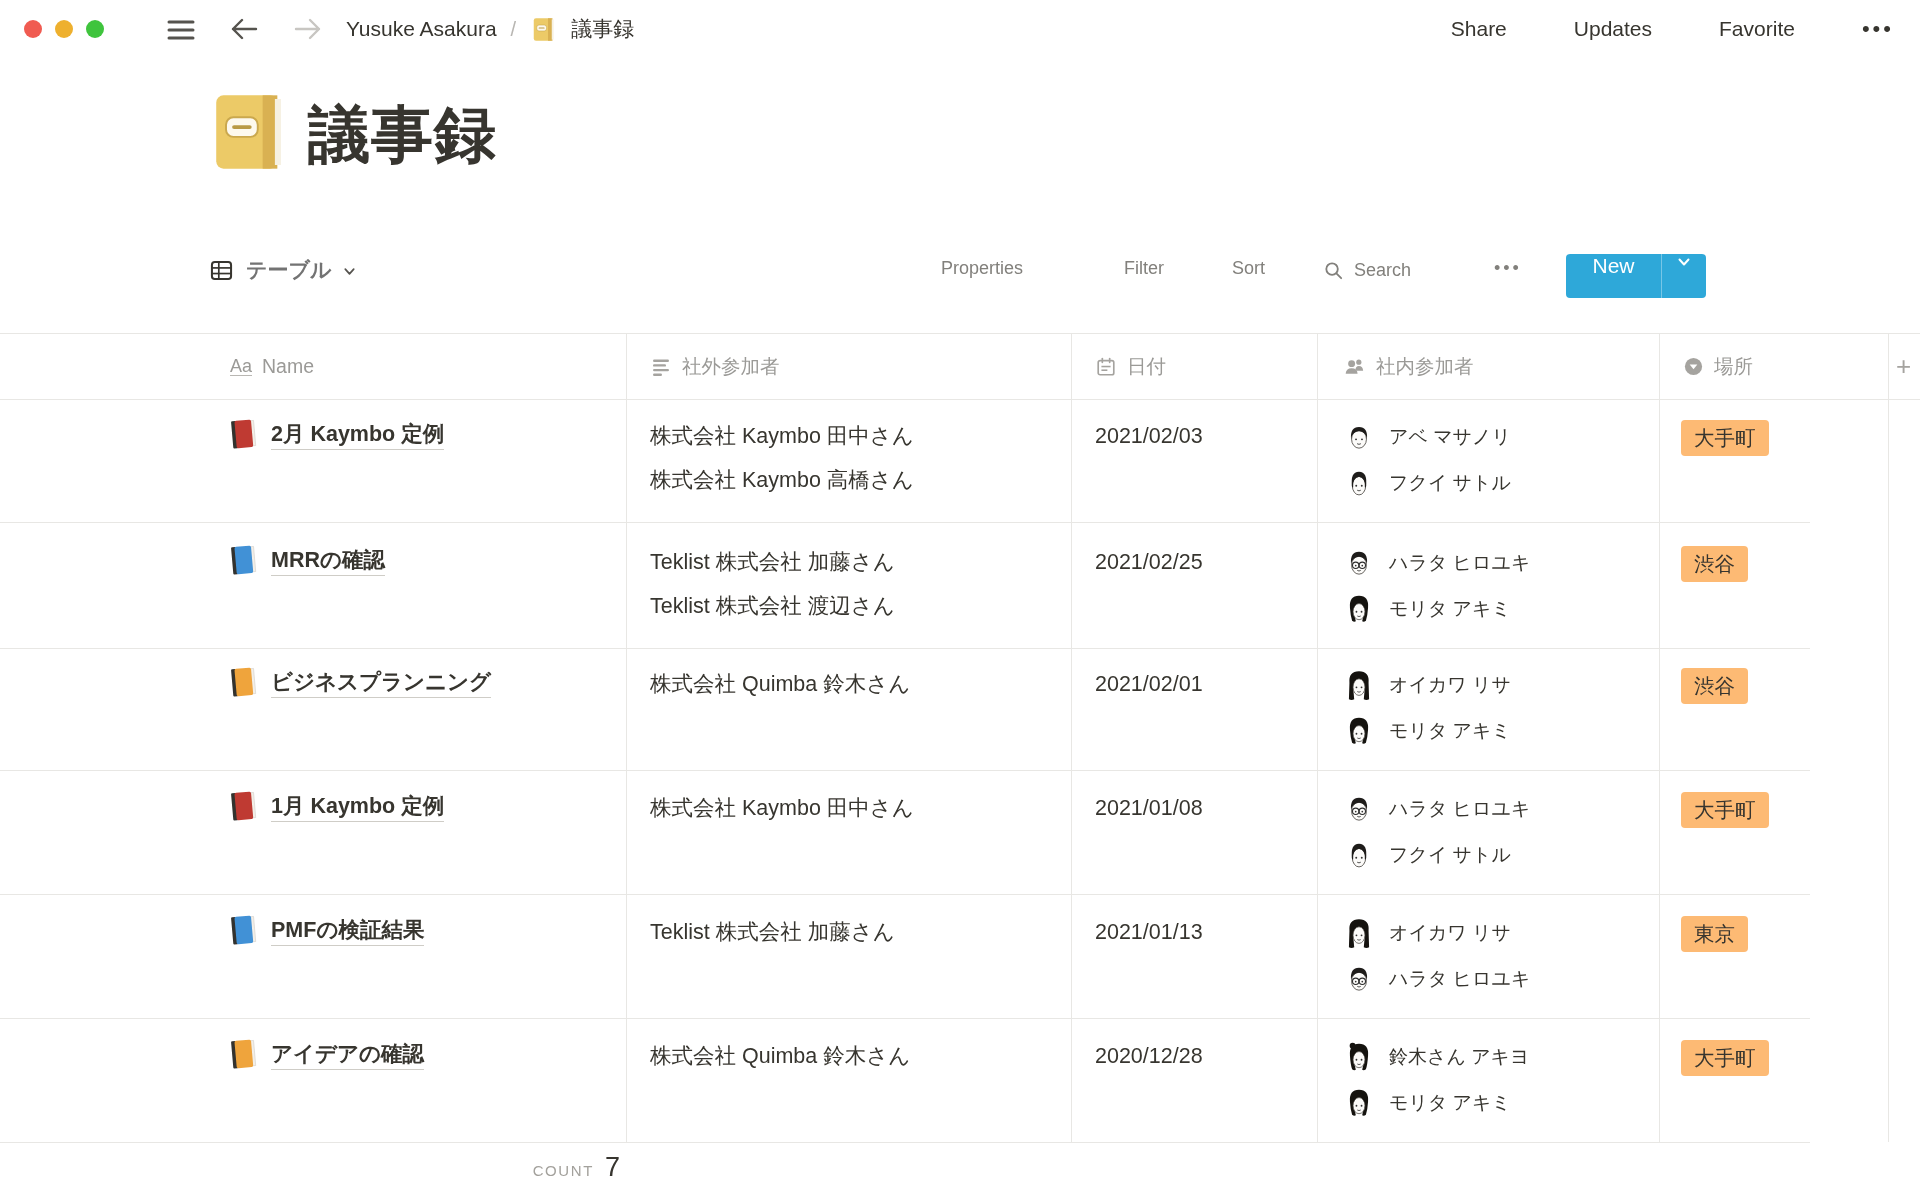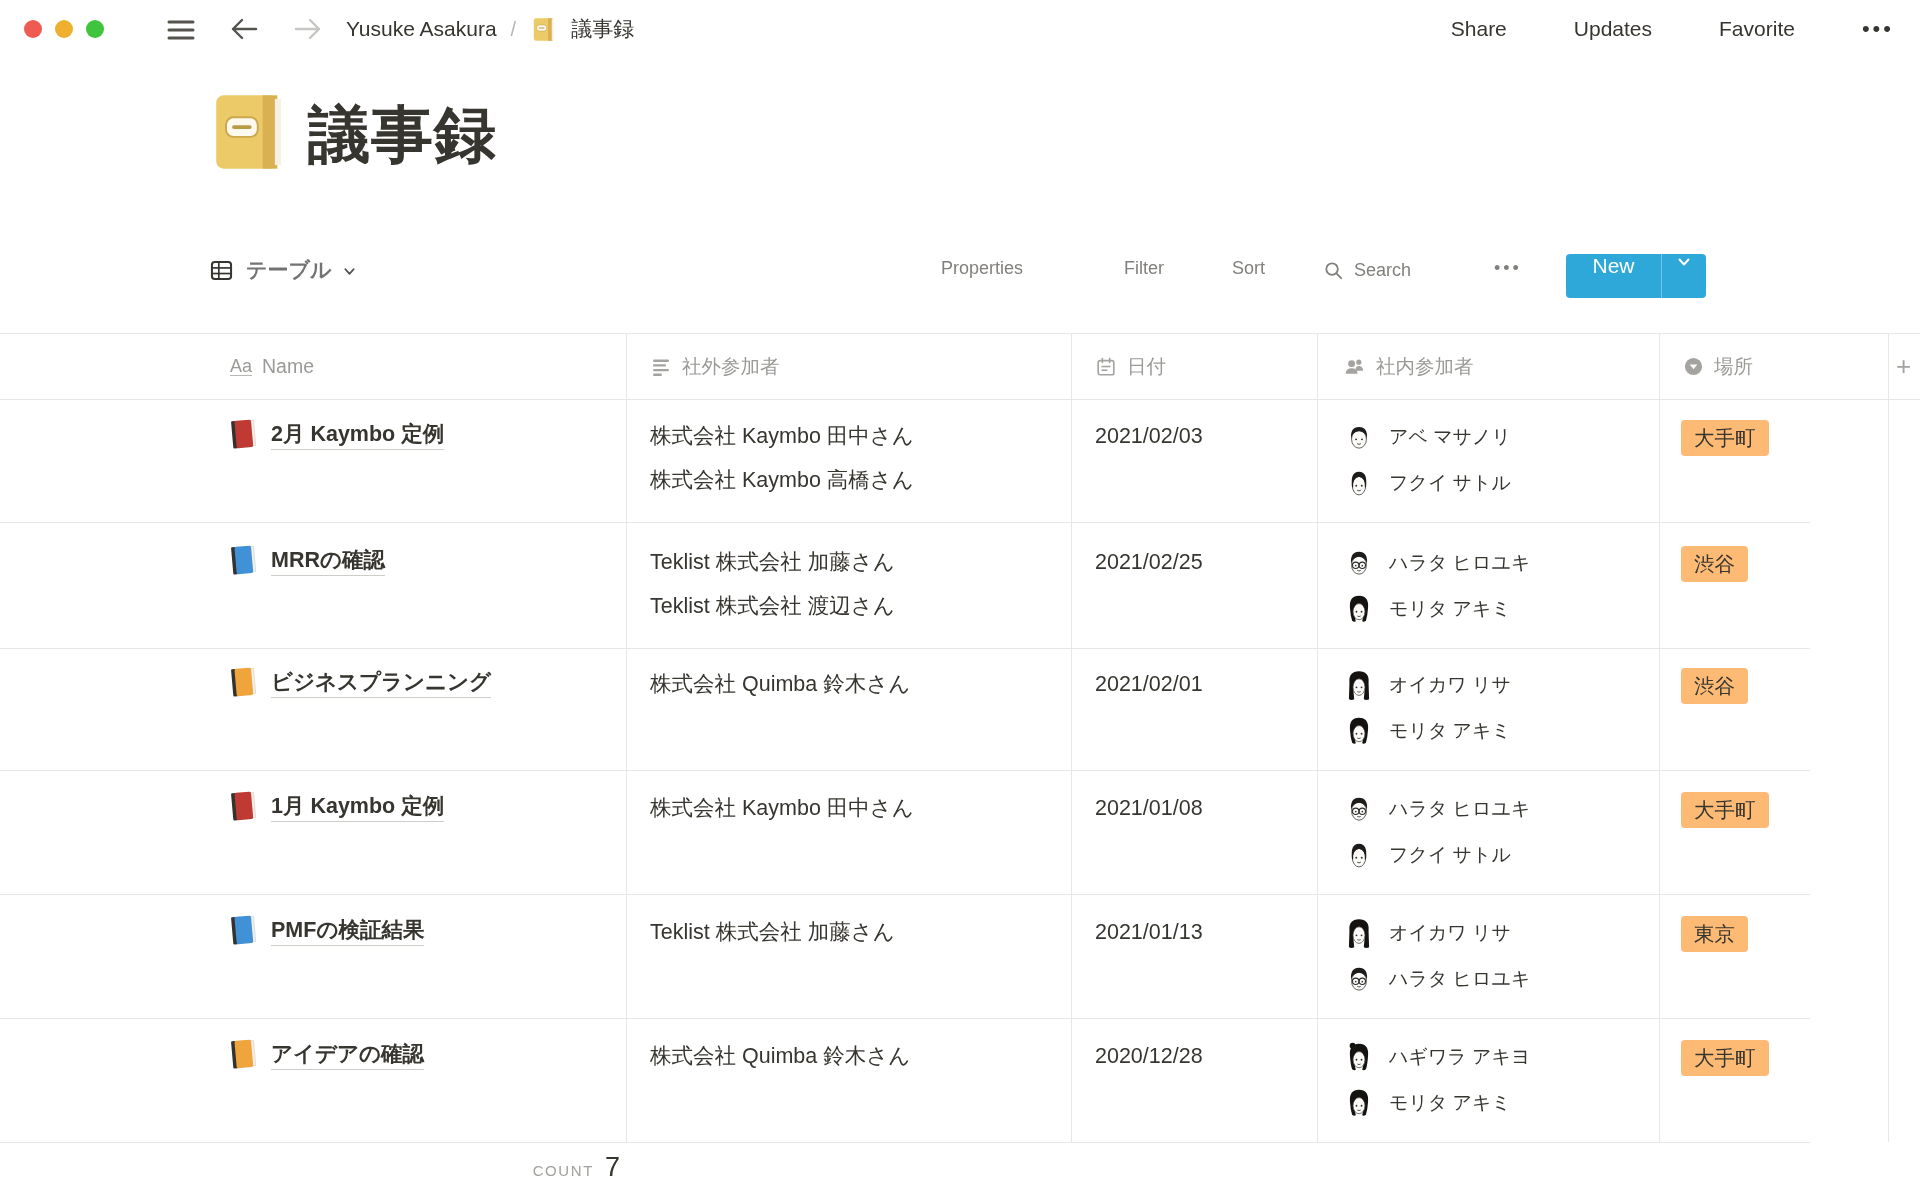--- a/index.html
+++ b/index.html
@@ -453,21 +453,21 @@
     <div class="person">
       <svg class="av" viewBox="0 0 32 32">
           <circle cx="10" cy="5.5" r="2.8" fill="#15130f"></circle>
           <path d="M16 3.5 Q6.5 3.5 7.5 15 Q8 23 9.5 27.5 Q11.5 29 13 28 Q11 21 12 15.5 Q13.5 12 16 12 Q18.5 12 20 15.5 Q21 21 19 28 Q20.5 29 22.5 27.5 Q24 23 24.5 15 Q25.5 3.5 16 3.5 Z" fill="#15130f"></path>
           <ellipse cx="16" cy="18.5" rx="5.6" ry="7.6" fill="#fcfbf9" stroke="#4a4742" stroke-width="0.7"></ellipse>
           <path d="M10.8 16 Q9.5 6.5 16 6.5 Q22.5 6.5 21.2 16 Q20.5 10.5 16 10 Q11.5 10.5 10.8 16 Z" fill="#15130f"></path>
           <circle cx="13.6" cy="18.6" r="0.85" fill="#333"></circle>
           <circle cx="18.4" cy="18.6" r="0.85" fill="#333"></circle>
           <path d="M14.7 22.8 Q16 23.7 17.3 22.8" stroke="#333" stroke-width="0.75" fill="none" stroke-linecap="round"></path>
         </svg>
-      <span>ハギワラ アキヨ</span>
+      <span>鈴木さん アキヨ</span>
     </div>
     <div class="person">
       <svg class="av" viewBox="0 0 32 32">
           <path d="M16 3.5 Q6.5 3.5 7.5 15 Q8 22.5 9.5 27 Q11.5 28.5 13 27.5 Q11 21 12 15.5 Q13.5 12 16 12 Q18.5 12 20 15.5 Q21 21 19 27.5 Q20.5 28.5 22.5 27 Q24 22.5 24.5 15 Q25.5 3.5 16 3.5 Z" fill="#15130f"></path>
           <ellipse cx="16" cy="18.5" rx="5.6" ry="7.6" fill="#fcfbf9" stroke="#4a4742" stroke-width="0.7"></ellipse>
           <path d="M10.8 16 Q9.5 6.5 16 6.5 Q22.5 6.5 21.2 16 Q20.5 10.5 16 10 Q11.5 10.5 10.8 16 Z" fill="#15130f"></path>
           <circle cx="13.6" cy="18.6" r="0.85" fill="#333"></circle>
           <circle cx="18.4" cy="18.6" r="0.85" fill="#333"></circle>
           <path d="M14.7 22.8 Q16 23.7 17.3 22.8" stroke="#333" stroke-width="0.75" fill="none" stroke-linecap="round"></path>
         </svg>

